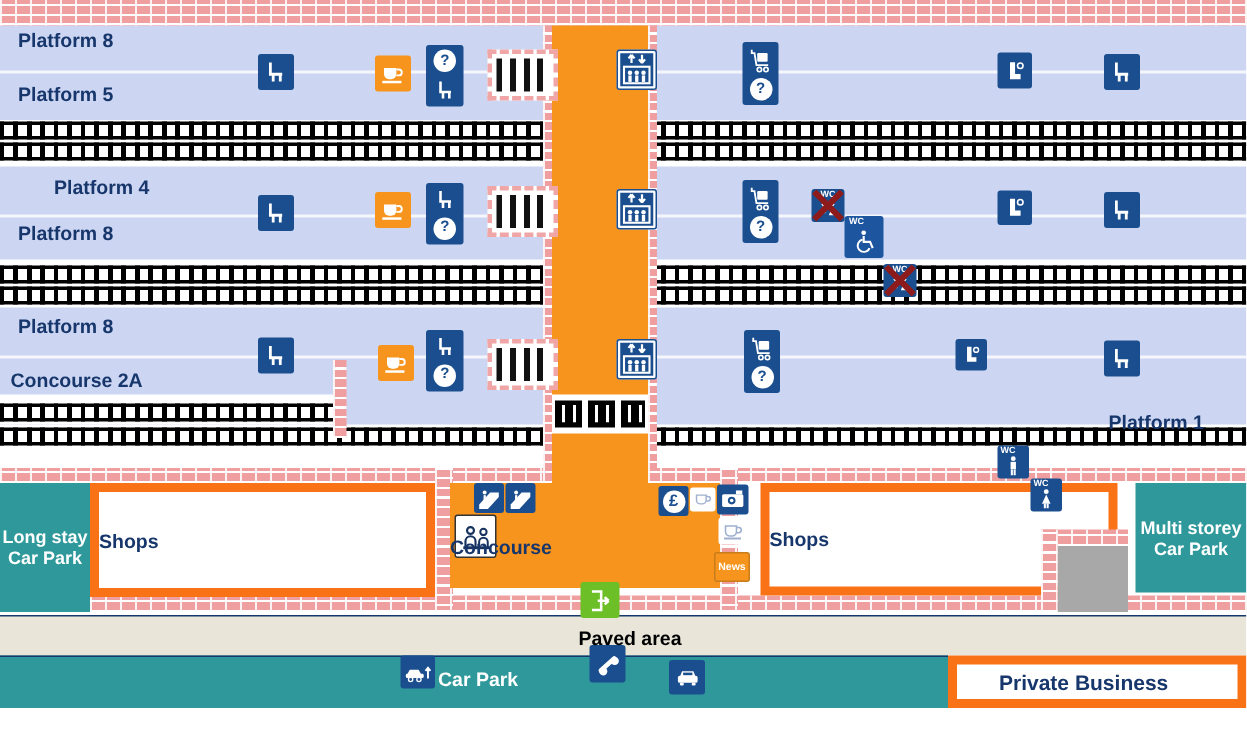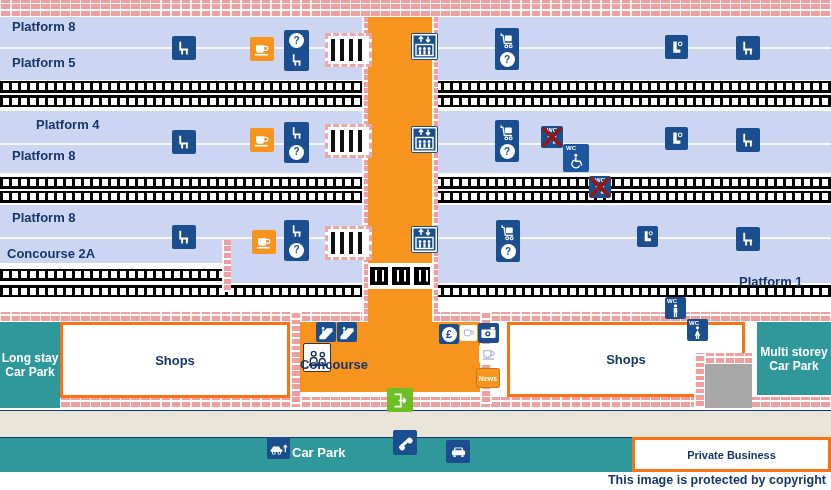--- a/index.html
+++ b/index.html
@@ -12,22 +12,22 @@
       repeating-linear-gradient(90deg,#000 0 3px,transparent 3px 9px),
       linear-gradient(180deg,#000 0 2.5px,transparent 2.5px 9.5px,#000 9.5px 12px);}
   .brick{position:absolute;background-color:#ef9f9f;z-index:1;
     background-image:
       repeating-linear-gradient(0deg,#fff 0 1.5px,transparent 1.5px 6.5px),
       repeating-linear-gradient(90deg,rgba(255,255,255,.85) 0 1.5px,transparent 1.5px 10px);}
   .z2{z-index:2;} .z3{z-index:3;} .z5{z-index:5;}
   .lbl{position:absolute;font-weight:bold;color:#17366b;font-size:13px;white-space:nowrap;z-index:5;}
   .orange{background:#f7941d;}
   .teal{background:#2e989a;}
-  .whitebox{position:absolute;background:#fff;border:3px solid #f97316;box-sizing:border-box;
-    display:flex;align-items:center;justify-content:center;z-index:3;}
+  .whitebox{position:absolute;background:#fff;border:6px solid #f97316;box-sizing:border-box;
+    display:flex;align-items:center;z-index:3;}
   .centertext{display:flex;align-items:center;justify-content:center;text-align:center;}
   .prewrap{white-space:pre-line;}
   .icn{position:absolute;background:#1a4e8e;border-radius:2px;z-index:4;
     display:flex;align-items:center;justify-content:center;}
   .icn svg{display:block;}
   .icn.org{background:#f7941d;}
   .wait{flex-direction:column;justify-content:space-evenly;}
   .qc{width:15px;height:15px;border-radius:50%;background:#fff;color:#1a4e8e;font-weight:bold;
     font-size:10px;display:flex;align-items:center;justify-content:center;line-height:1;}
   .zebra{position:absolute;background:#fff;border:3px dashed #f0a6a6;box-sizing:border-box;
@@ -97,27 +97,27 @@
   </div>
   <div class="abs teal z3 centertext" style="left:757px;top:322px;width:74px;height:73px;">
     <span class="prewrap" style="color:#fff;font-weight:bold;font-size:12px;text-align:center;">Multi storey
 Car Park</span>
   </div>
   <div class="graybox" style="left:705px;top:363px;width:47px;height:45px;"></div>
   <div class="brick z3" style="left:694px;top:353px;width:58px;height:11px;"></div>
   <div class="brick z3" style="left:694px;top:353px;width:11px;height:55px;"></div>
 
   <div class="abs" style="left:0;top:410px;width:831px;height:27px;background:#e9e6d9;border-top:1px solid #17366b;box-sizing:border-box;z-index:1;"></div>
+  <div class="abs z5" style="left:350px;top:418px;width:140px;text-align:center;font-weight:bold;font-size:13px;color:#000;">Paved area</div>
 
   <div class="abs teal" style="left:0;top:437px;width:632px;height:35px;border-top:1px solid #17366b;box-sizing:border-box;z-index:1;"></div>
   <div class="abs z5" style="left:292px;top:445px;color:#fff;font-weight:bold;font-size:13px;">Car Park</div>
   <div class="whitebox" style="left:632px;top:437px;width:199px;height:35px;">
-    <span style="font-weight:bold;font-size:11px;color:#17366b;">Private Business</span>
-  </div>
-  <div class="abs z5" style="left:560px;top:473px;width:266px;text-align:right;font-weight:bold;font-size:12.5px;color:#17366b;">This image is protected by copyright</div>
+    <span style="font-weight:bold;font-size:14px;color:#17366b;margin-left:28px;">Private Business</span>
+  </div>
 
   <div class="lbl" style="left:12px;top:19px;">Platform 8</div>
   <div class="lbl" style="left:12px;top:55px;">Platform 5</div>
   <div class="lbl" style="left:12px;top:117px;margin-left:24px;">Platform 4</div>
   <div class="lbl" style="left:12px;top:148px;">Platform 8</div>
   <div class="lbl" style="left:12px;top:210px;">Platform 8</div>
   <div class="lbl" style="left:7px;top:246px;">Concourse 2A</div>
   <div class="lbl" style="left:739px;top:274px;">Platform 1</div>
 
   <div class="icn" style="left:172px;top:36px;width:24px;height:24px;">

